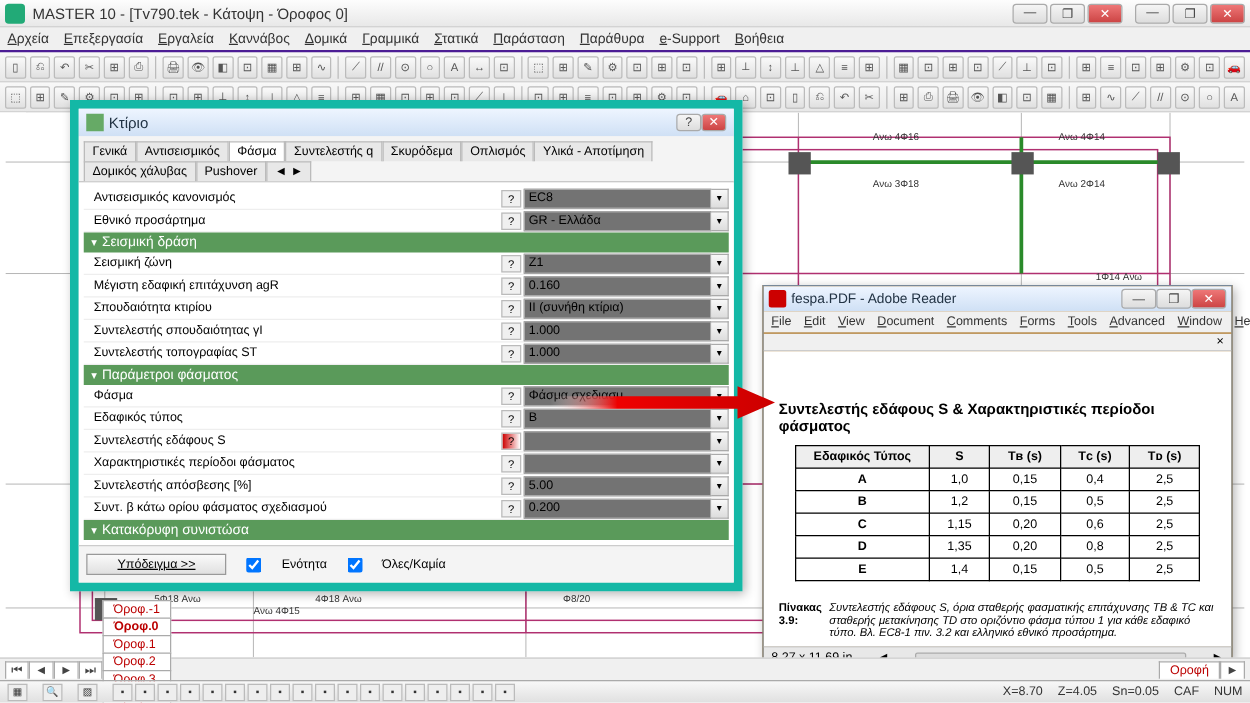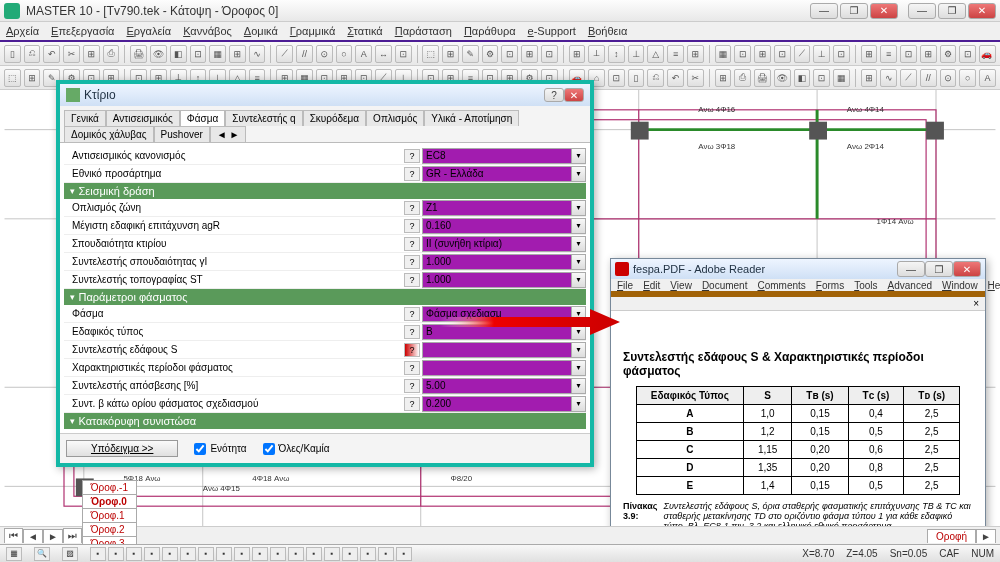--- a/index.html
+++ b/index.html
@@ -32,53 +32,53 @@
 .ftab { padding: 1px 8px; background: #fff; border: 1px solid #aaa; border-bottom: none; font-size: 10px; color: #b00; cursor: default; }
 .ftab.active { background: #fff; font-weight: bold; }
 .ftab.nav { color: #444; padding: 1px 4px;}
 
 
 .statusbar { position: absolute; bottom: 0; left: 0; right: 0; height: 18px; background: linear-gradient(#f8f8f8,#e0e0e0); display: flex; align-items: center; padding: 0 6px; gap: 12px; font-size: 10px; color:#333; border-top: 1px solid #aaa;}
 .statusbar .sp { flex: 1; }
 .sbtn { width: 16px; height: 14px; background: #eee; border: 1px solid #bbb; font-size:8px; display:flex;align-items:center;justify-content:center;}
 
 
-.dialog-ktirio { position: absolute; top: 80px; left: 56px; width: 538px; background: #f4f4f4; border: 4px solid #14b8a6; box-shadow: 2px 2px 8px rgba(0,0,0,.3); }
+.dialog-ktirio { position: absolute; top: 80px; left: 56px; width: 538px; background: #f4f4f4; border: 7px solid #14b8a6; box-shadow: 2px 2px 8px rgba(0,0,0,.3); }
 .dlg-title { height: 22px; background: linear-gradient(#eef5ff,#cfe0f5); display: flex; align-items: center; padding: 0 6px; color: #234; font-size: 12px; }
 .dlg-title .t { flex: 1; }
 .dlg-title .winbtn { width: 20px; height: 14px; }
 .dlg-tabs { display: flex; padding: 4px 4px 0; gap: 0; background: #f4f4f4; border-bottom: 1px solid #bbb; flex-wrap: wrap;}
 .dtab { padding: 2px 6px; background: #e8e8e8; border: 1px solid #bbb; border-bottom: none; font-size: 10px; cursor: default; }
 .dtab.active { background: #fff; }
 .dlg-body { padding: 4px; background: #fff; }
 .section-hdr { background: #5a9a5a; color: #fff; padding: 2px 6px; font-size: 11px; display:flex; align-items:center;}
 .section-hdr .tri { margin-right:4px; font-size:9px;}
 .prow { display: flex; align-items: center; height: 18px; border-bottom: 1px solid #eee; }
 .prow .lbl { flex: 1; padding-left: 8px; font-size: 10px; }
 .prow .q { width: 16px; height: 14px; background: #f0f0f0; border: 1px solid #bbb; font-size: 9px; display:flex;align-items:center;justify-content:center; margin-right:2px;}
-.prow .val { width: 150px; height: 16px; background: #a21caf; border: 1px solid #aaa; padding: 0 3px; font-size: 10px; display:flex; align-items:center; }
+.prow .val { width: 150px; height: 16px; background: #737373; border: 1px solid #aaa; padding: 0 3px; font-size: 10px; display:flex; align-items:center; }
 .prow .dd { width: 14px; height: 16px; background: linear-gradient(#f8f8f8,#ddd); border: 1px solid #aaa; border-left:none; display:flex;align-items:center;justify-content:center; font-size:8px;}
 .prow.hl .q { background: linear-gradient(to right,#c00,#fff); }
 .dlg-footer { padding: 6px; display: flex; align-items: center; gap: 16px; background: #f4f4f4; border-top: 1px solid #ccc;}
 .dlg-footer .btn { padding: 2px 24px; background: linear-gradient(#fafafa,#e0e0e0); border: 1px solid #999; font-size: 10px; text-decoration: underline;}
-.chk { display: flex; align-items: center; gap: 4px; font-size: 10px; }
+.chk { display: flex; align-items: center; gap: 16px; font-size: 10px; }
 .chk input { width: 12px; height: 12px;}
 
 
-.pdfwin { position: absolute; top: 258px; left: 610px; width: 376px; height: 300px; background: #a16207; border: 1px solid #789; box-shadow: 2px 2px 8px rgba(0,0,0,.3); }
+.pdfwin { position: absolute; top: 228px; left: 610px; width: 376px; height: 300px; background: #a16207; border: 1px solid #789; box-shadow: 2px 2px 8px rgba(0,0,0,.3); }
 .pdf-title { height: 20px; background: linear-gradient(#eef5ff,#cfe0f5); display: flex; align-items: center; padding: 0 4px; font-size: 11px; color:#234;}
 .pdf-title .ico { width:14px; height:14px; background:#c00; margin-right:4px; border-radius:2px;}
 .pdf-title .t { flex: 1; }
-.pdf-menu { height: 18px; background: #f0f0f0; display: flex; align-items: center; padding: 0 6px; gap: 10px; font-size: 10px; color:#333; border-bottom:6px solid #a16207;}
+.pdf-menu { height: 18px; background: #f0f0f0; display: flex; align-items: center; padding: 0 6px; gap: 10px; font-size: 10px; color:#333; border-bottom:1px solid #a16207;}
 .pdf-body { padding: 8px 12px; background: #fff; height: 236px; overflow: hidden; }
 .pdf-body h3 { font-size: 12px; font-weight: bold; margin-bottom: 8px; margin-top: 31px; }
 .pdf-body table { border-collapse: collapse; margin: 4px auto; }
 .pdf-body th, .pdf-body td { border: 1px solid #000; padding: 3px 14px; font-size: 10px; text-align: center; }
 .pdf-body th { background: #eee; font-weight: bold; }
-.pdf-caption { font-size: 9px; font-style: italic; margin-top: 6px; display:flex; gap:6px;}
+.pdf-caption { font-size: 9px; font-style: italic; margin-top: 16px; display:flex; gap:6px;}
 .pdf-caption b { font-style: normal; font-weight:bold;}
 .pdf-status { height: 18px; background: #e8e8e8; display:flex; align-items:center; padding:0 6px; font-size:10px; border-top:1px solid #ccc; gap:20px;}
 .pdf-status .track { flex:1; height:10px; background:#ddd; border:1px solid #aaa; border-radius:2px;}
 
 
 .redarrow { position:absolute; top: 307px; left: 440px; width: 180px; height: 30px; z-index: 50; pointer-events:none;}
 
 
 .sidetool { position:absolute; top:90px; left:0; width:22px; background:linear-gradient(#f8f8f8,#e8e8e8); border-right:1px solid #ccc; display:flex; flex-direction:column; gap:2px; padding:2px; height: 400px;}
 .sidetool .tbtn { width:18px; height:18px;}
@@ -319,21 +319,21 @@
           <div class="val">GR - Ελλάδα</div>
           <div class="dd">▾</div>
         </div>
       </div>
     <div class="section-hdr">
         <span class="tri">▾</span>
         <span>Σεισμική δράση</span>
       </div>
     <div id="rows1">
         <div class="prow">
-          <div class="lbl">Οπλισμός ζώνη</div>
+          <div class="lbl">Σεισμική ζώνη</div>
           <div class="q">?</div>
           <div class="val">Z1</div>
           <div class="dd">▾</div>
         </div>
         <div class="prow">
           <div class="lbl">Μέγιστη εδαφική επιτάχυνση agR</div>
           <div class="q">?</div>
           <div class="val">0.160</div>
           <div class="dd">▾</div>
         </div>

